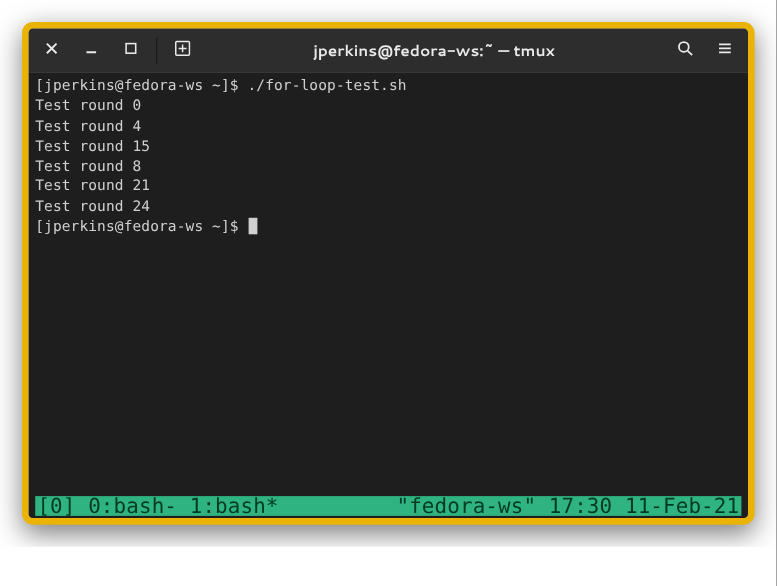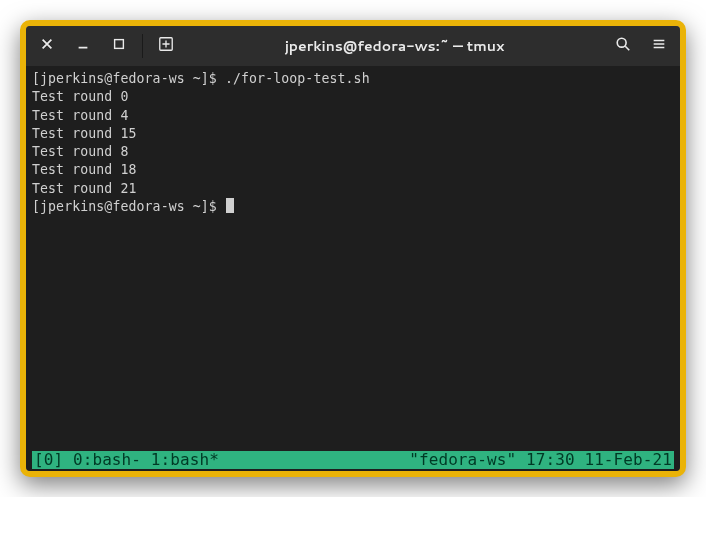--- a/index.html
+++ b/index.html
@@ -82,21 +82,21 @@
       position: relative;
       top: -1px;
     }
     .statusbar {
       position: absolute;
       bottom: 2px;
       left: 6px;
       right: 6px;
       background: #2fb380;
       color: #003a25;
-      font-size: 16px;
+      font-size: 19px;
       height: 18px;
       line-height: 18px;
       display: flex;
       padding: 0 2px;
       white-space: pre;
       font-family: "DejaVu Sans Mono", "Liberation Mono", monospace;
       text-align: right;
     }
     .status-left { flex: 0 0 auto; }
     .status-mid { flex: 1; }
@@ -157,22 +157,22 @@
       </span>
     </div>
   </div>
 
   <div class="terminal">
     <div class="term-line"><span>[jperkins@fedora-ws ~]$ </span><span>./for-loop-test.sh</span></div>
     <div class="term-line">Test round 0</div>
     <div class="term-line">Test round 4</div>
     <div class="term-line">Test round 15</div>
     <div class="term-line">Test round 8</div>
-    <div class="term-line">Test round 18</div>
     <div class="term-line">Test round 21</div>
+    <div class="term-line">Test round 24</div>
     <div class="term-line"><span>[jperkins@fedora-ws ~]$ </span><span class="cursor"></span></div>
 
     <div class="statusbar">
       <span class="status-left">[0] 0:bash- 1:bash*</span>
       <span class="status-mid"></span>
       <span class="status-right">"fedora-ws" 17:30 11-Feb-21</span>
     </div>
   </div>
 
 </div>

